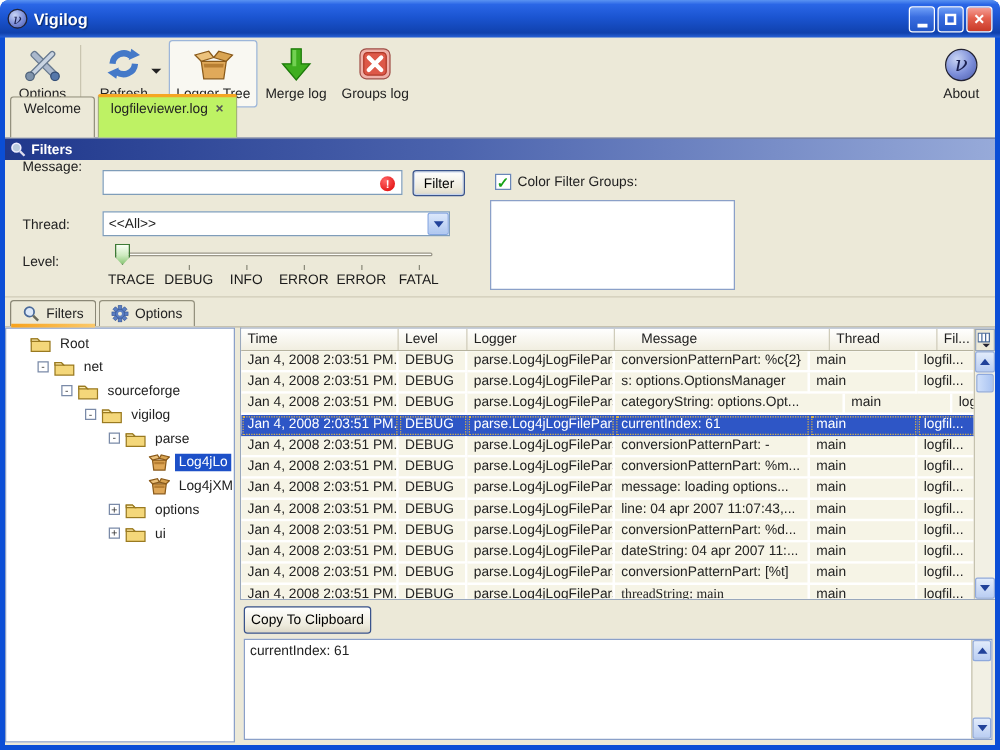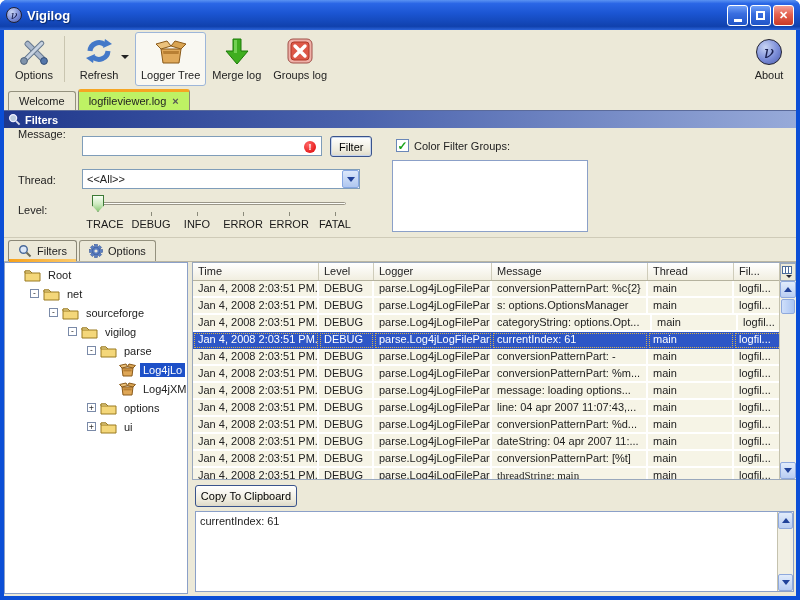--- a/index.html
+++ b/index.html
@@ -38,21 +38,21 @@
   .tool-btn.has-dd::after { content:""; position:absolute; right:-5px; top:22px;
     border:4px solid transparent; border-top-color:#222; }
   .tool-sep { width:1px; background:#c9c5b0; margin:4px 8px 4px 4px; }
   .tool-btn.has-dd { margin-right:10px; }
   .about-btn { margin-left:auto; min-width:46px; }
   .tb-label { margin-top:2px; white-space:nowrap; }
 
   
   .doc-tabs { height:23px; display:flex; align-items:flex-end; padding-left:4px; position:relative; }
   .doc-tab { border:1px solid #94917e; border-bottom:none; border-radius:3px 3px 0 0;
-    padding:3px 10px 3px; margin-right:2px; background:#ece9d8; display:flex; align-items:center; gap:6px; }
+    padding:3px 10px 17px; margin-right:2px; background:#ece9d8; display:flex; align-items:center; gap:6px; }
   .doc-tab.active { background:#bef264; border-color:#8a8776; padding-top:3px;
     border-top:3px solid #f5a623; }
   .tab-close { color:#555; font-size:11px; font-weight:bold; line-height:9px; }
 
   
   .filters-hd { height:18px; background:linear-gradient(90deg,#20388c 0%,#4b63ad 45%,#97aad9 100%);
     color:#fff; font-weight:bold; display:flex; align-items:center; padding-left:4px; gap:4px;
     border-top:1px solid #5a6a9a; }
   .filters-body { height:110px; position:relative; border-bottom:1px solid #cfcbb8; }
   .f-label { position:absolute; left:14px; }
@@ -411,21 +411,21 @@
         </div>
       <div class="splitter"></div>
       <div class="right-col">
 
         <div class="tableband">
           <div class="grid">
             <div class="thead">
                 <div class="th" style="width: 126px;">Time</div>
                 <div class="th" style="width: 55px;">Level</div>
                 <div class="th" style="width: 118px;">Logger</div>
-                <div class="th" style="width: 156px;">Message</div>
+                <div class="th" style="width: 156px; margin-left: 16px;">Message</div>
                 <div class="th" style="width: 86px;">Thread</div>
                 <div class="th" style="width: 50px;">Fil...</div>
               </div>
             <div class="tbody">
                 <div class="tr">
                   <div class="td" style="width: 126px;">Jan 4, 2008 2:03:51 PM...</div>
                   <div class="td" style="width: 55px;">DEBUG</div>
                   <div class="td" style="width: 118px;">parse.Log4jLogFileParser</div>
                   <div class="td" style="width: 156px;">conversionPatternPart: %c{2}</div>
                   <div class="td" style="width: 86px;">main</div>
@@ -436,21 +436,21 @@
                   <div class="td" style="width: 55px;">DEBUG</div>
                   <div class="td" style="width: 118px;">parse.Log4jLogFileParser</div>
                   <div class="td" style="width: 156px;">s: options.OptionsManager</div>
                   <div class="td" style="width: 86px;">main</div>
                   <div class="td" style="width: 50px;">logfil...</div>
                 </div>
                 <div class="tr">
                   <div class="td" style="width: 126px;">Jan 4, 2008 2:03:51 PM...</div>
                   <div class="td" style="width: 55px;">DEBUG</div>
                   <div class="td" style="width: 118px;">parse.Log4jLogFileParser</div>
-                  <div class="td" style="width: 160px;">categoryString: options.Opt...</div>
+                  <div class="td" style="width: 184px;">categoryString: options.Opt...</div>
                   <div class="td" style="width: 86px;">main</div>
                   <div class="td" style="width: 50px;">logfil...</div>
                 </div>
                 <div class="tr selected">
                   <div class="td" style="width: 126px;">Jan 4, 2008 2:03:51 PM...</div>
                   <div class="td" style="width: 55px;">DEBUG</div>
                   <div class="td" style="width: 118px;">parse.Log4jLogFileParser</div>
                   <div class="td" style="width: 156px;">currentIndex: 61</div>
                   <div class="td" style="width: 86px;">main</div>
                   <div class="td" style="width: 50px;">logfil...</div>

